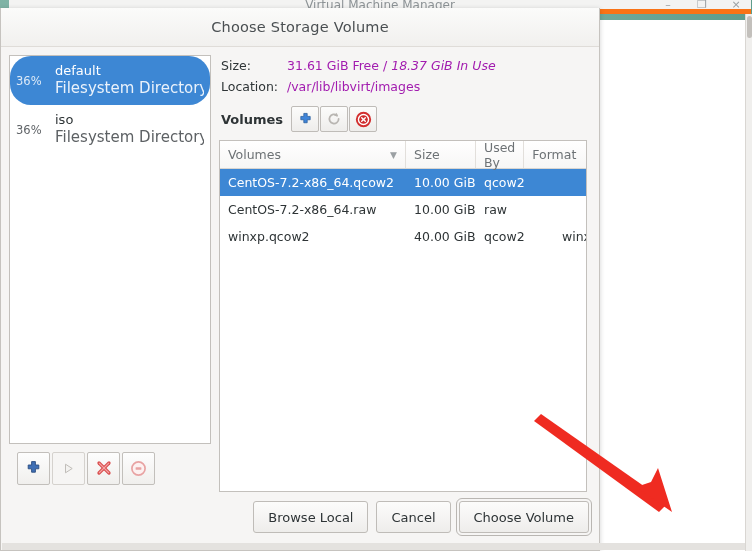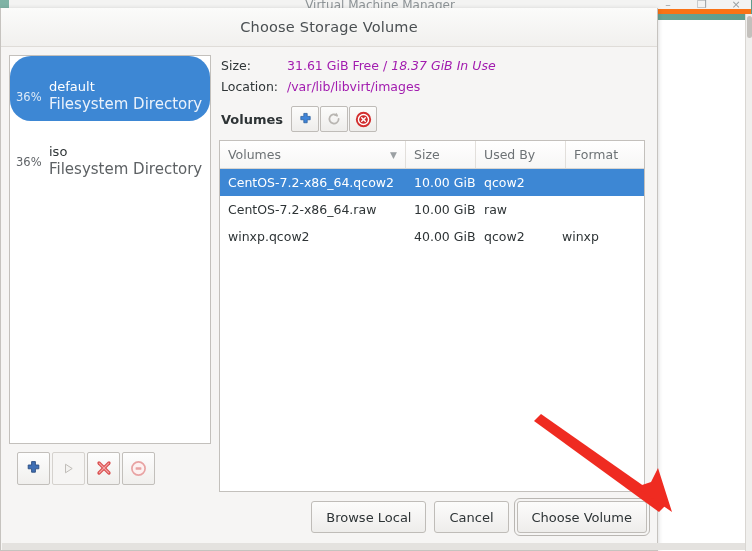--- a/index.html
+++ b/index.html
@@ -58,21 +58,21 @@
     color: #9aa0a3;
     font-size: 11px;
   }
   .bg-btn { width: 14px; text-align: center; }
 
   
   .dialog {
     position: absolute;
     left: 0;
     top: 8px;
-    width: 658px;
+    width: 600px;
     height: 543px;
     background: #f6f5f4;
     border: 1px solid #c6c3bf;
     border-top: none;
     box-sizing: border-box;
     box-shadow: 0 1px 5px rgba(0,0,0,0.18);
     display: flex;
     flex-direction: column;
   }
   .dialog-titlebar {
@@ -109,22 +109,22 @@
   .pool-list {
     flex: 1 1 auto;
     background: #ffffff;
     border: 1px solid #c3c0bc;
     box-sizing: border-box;
     overflow: hidden;
   }
   .pool-item {
     display: flex;
     align-items: center;
-    padding: 23px 6px 7px 6px;
-    gap: 7px;
+    padding: 7px 6px 7px 6px;
+    gap: 13px;
     box-sizing: border-box;
     min-height: 38px;
     border-radius: 21px;
   }
   .pool-item.selected {
     background: #3d87d4;
     color: #ffffff;
   }
   .pool-pct {
     font-size: 11.5px;

